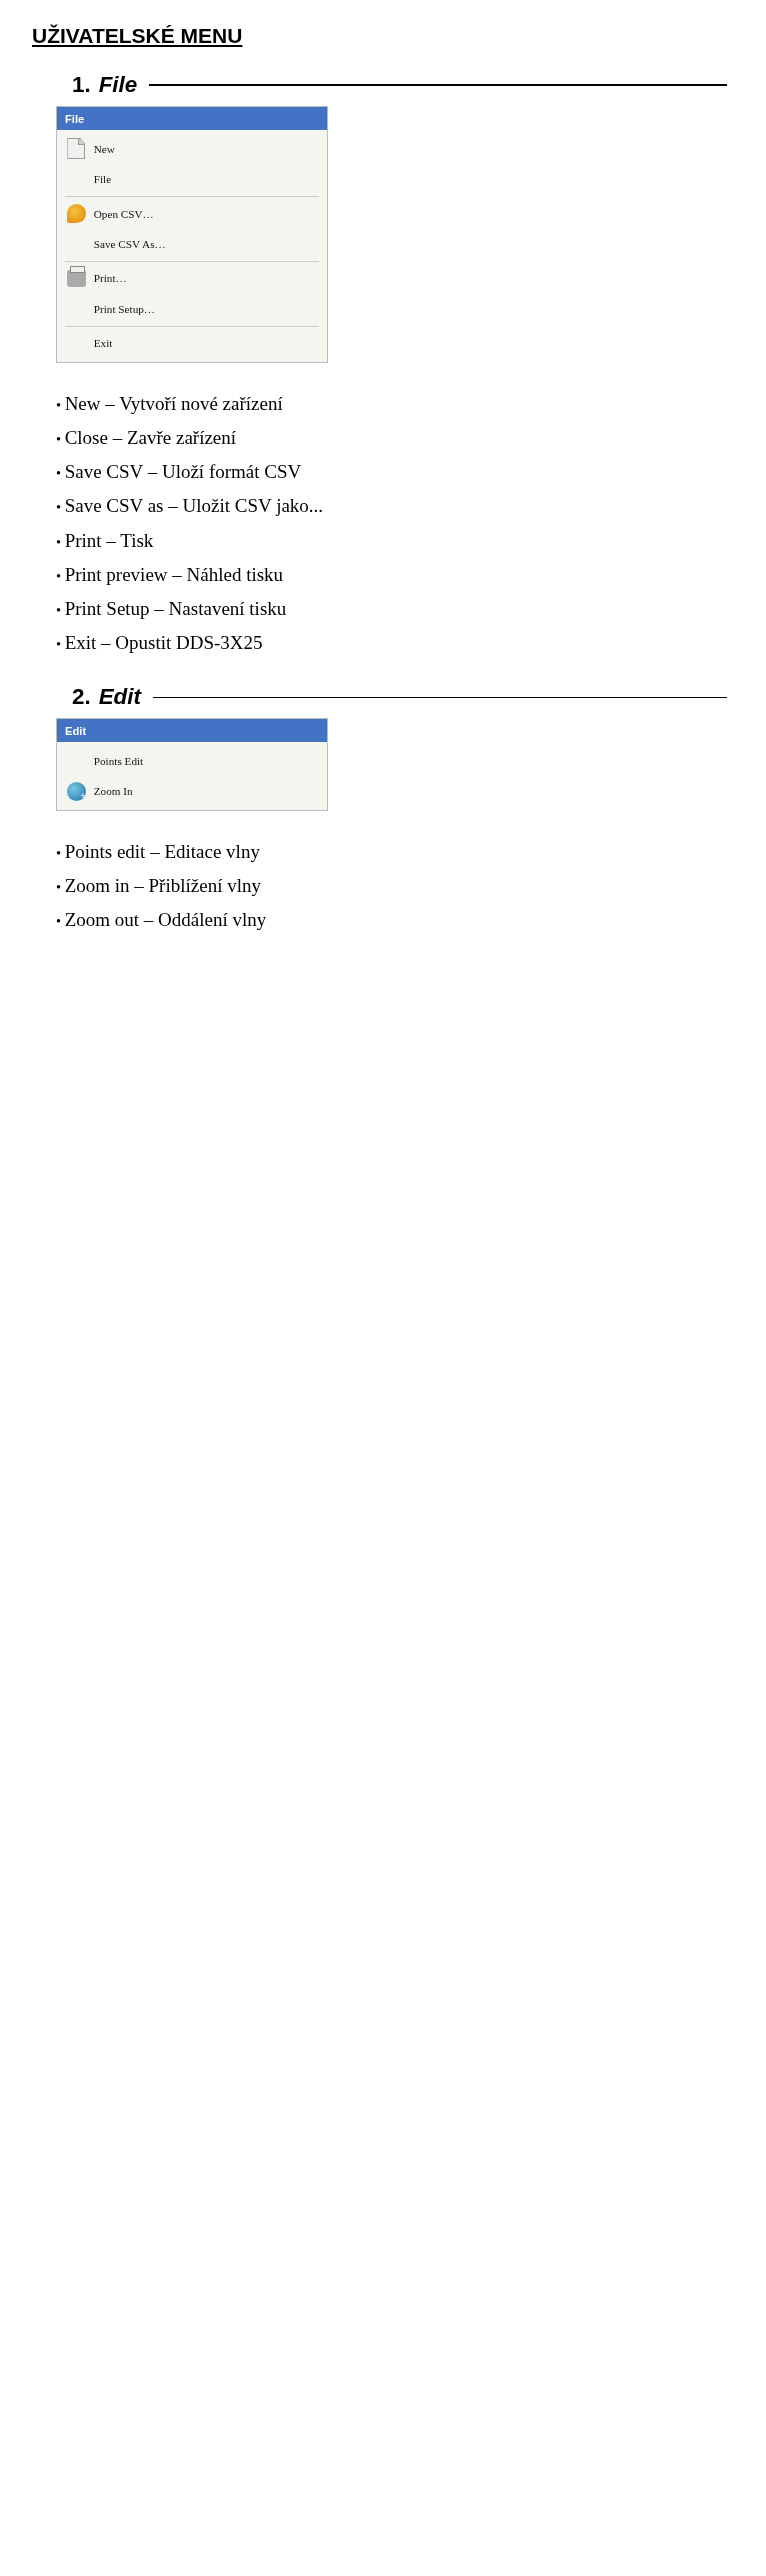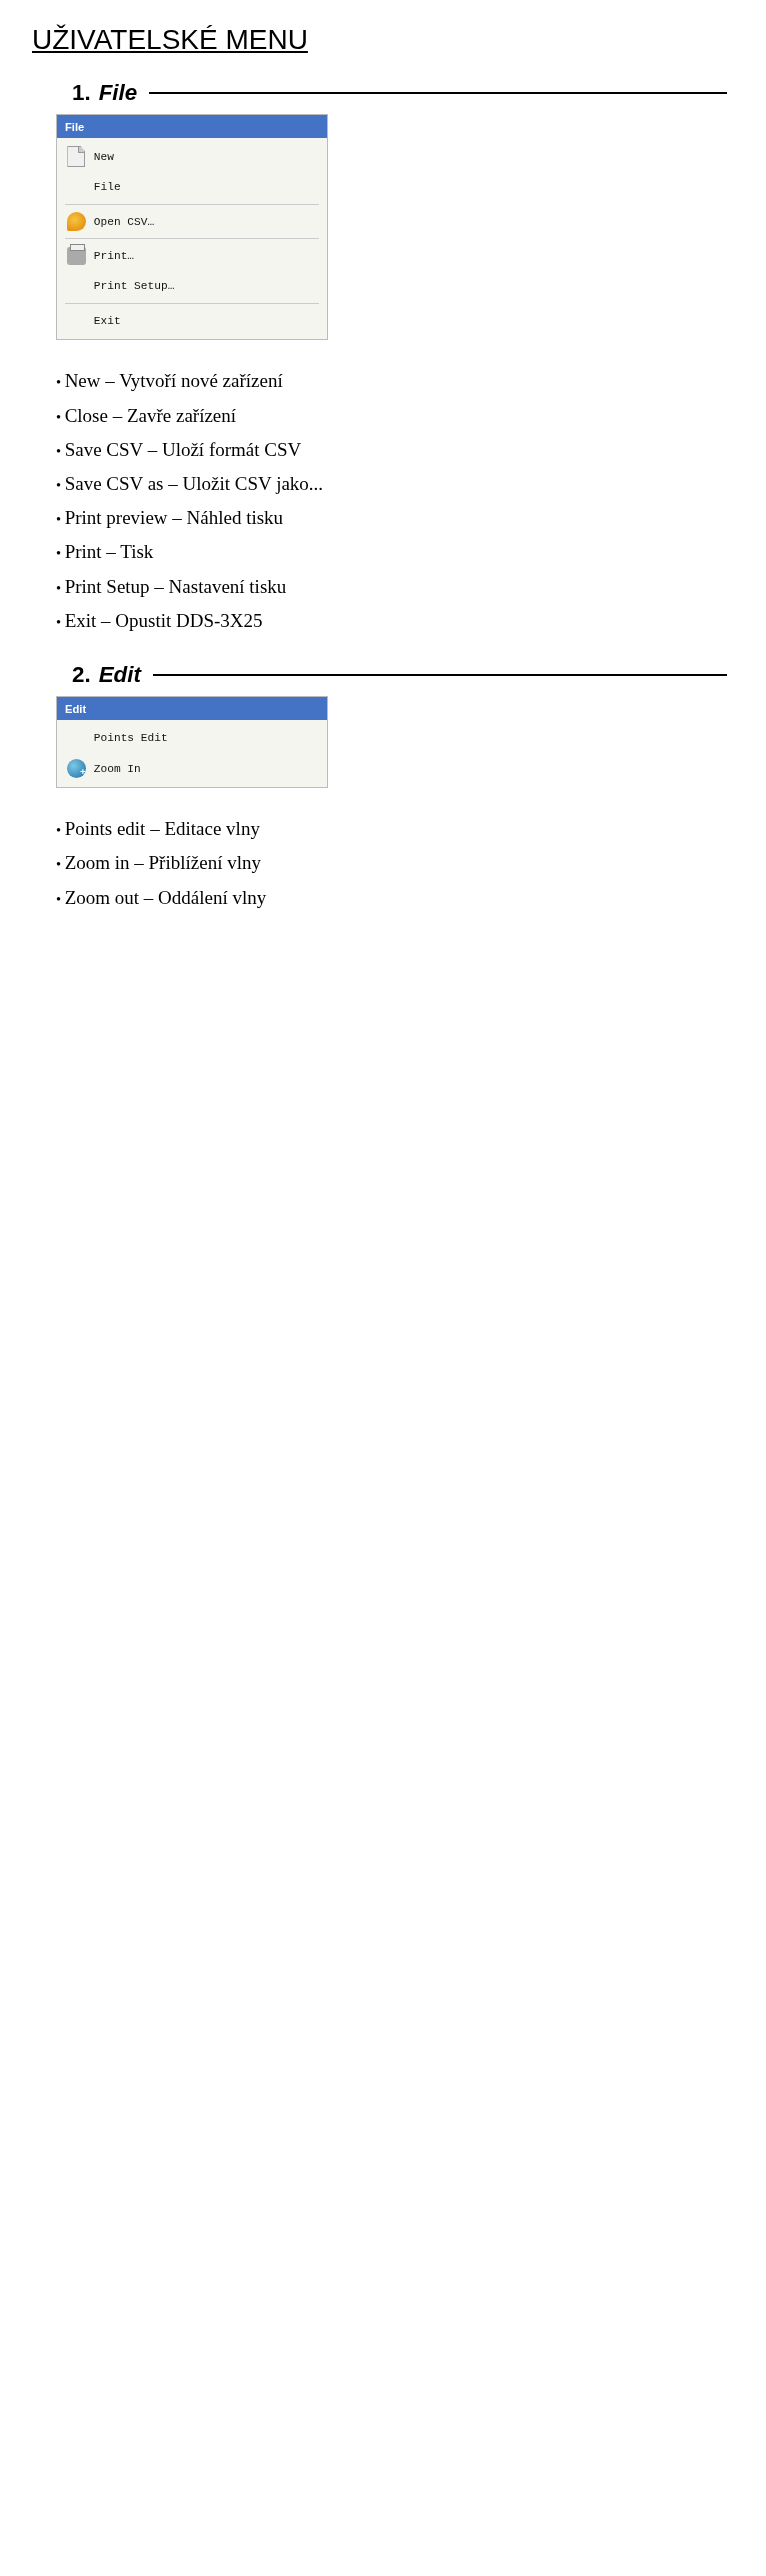--- a/index.html
+++ b/index.html
@@ -7,22 +7,22 @@
       font-family: 'Times New Roman', Times, serif;
       background: #ffffff;
       width: 767px;
       min-height: 2576px;
       padding: 24px 32px;
       color: #000;
     }
 
     
     .page-title {
-      font-size: 28px;
-      font-weight: normal;
+      font-size: 21px;
+      font-weight: bold;
       text-decoration: underline;
       margin-bottom: 24px;
       font-family: Arial, sans-serif;
     }
 
     
     .menu-mockup {
       border: 0.8px solid #bbb;
       background: #f5f5f0;
       width: 272px;
@@ -49,21 +49,21 @@
     .menu-items {
       background: #f5f5f0;
       padding: 3.2px 0;
     }
 
     .menu-item {
       display: flex;
       align-items: center;
       padding: 4px 8px 4px 8px;
       font-size: 11.2px;
-      font-family: Liberation Mono, monospace;
+      font-family: Liberation Serif, serif;
       color: #111;
       cursor: default;
       min-height: 22.4px;
     }
 
     .menu-item .icon-placeholder {
       width: 22.4px;
       height: 22.4px;
       display: flex;
       align-items: center;
@@ -237,20 +237,24 @@
       <hr class="menu-separator">
 
       <div class="menu-item">
         <div class="icon-placeholder">
           <div class="icon-opencsv"></div>
         </div>
         <span class="item-label">Open CSV…</span>
       </div>
 
 
+      <div class="menu-item">
+        <div class="icon-placeholder"></div>
+        <span class="item-label">Save CSV As…</span>
+      </div>
 
       <hr class="menu-separator">
 
       <div class="menu-item">
         <div class="icon-placeholder">
           <div class="icon-print"></div>
         </div>
         <span class="item-label">Print…</span>
       </div>
 
@@ -268,22 +272,22 @@
       </div>
 
     </div>
   </div>
 
   <ul class="bullet-list">
     <li>New – Vytvoří nové zařízení</li>
     <li>Close – Zavře zařízení</li>
     <li>Save CSV – Uloží formát CSV</li>
     <li>Save CSV as – Uložit CSV jako...</li>
+    <li>Print – Tisk</li>
     <li>Print preview – Náhled tisku</li>
-    <li>Print – Tisk</li>
     <li>Print Setup – Nastavení tisku</li>
     <li>Exit – Opustit DDS-3X25</li>
   </ul>
 
 </div>
 
 <div>
 
   <div class="heading-line">
     <span class="heading-number">2.</span>

